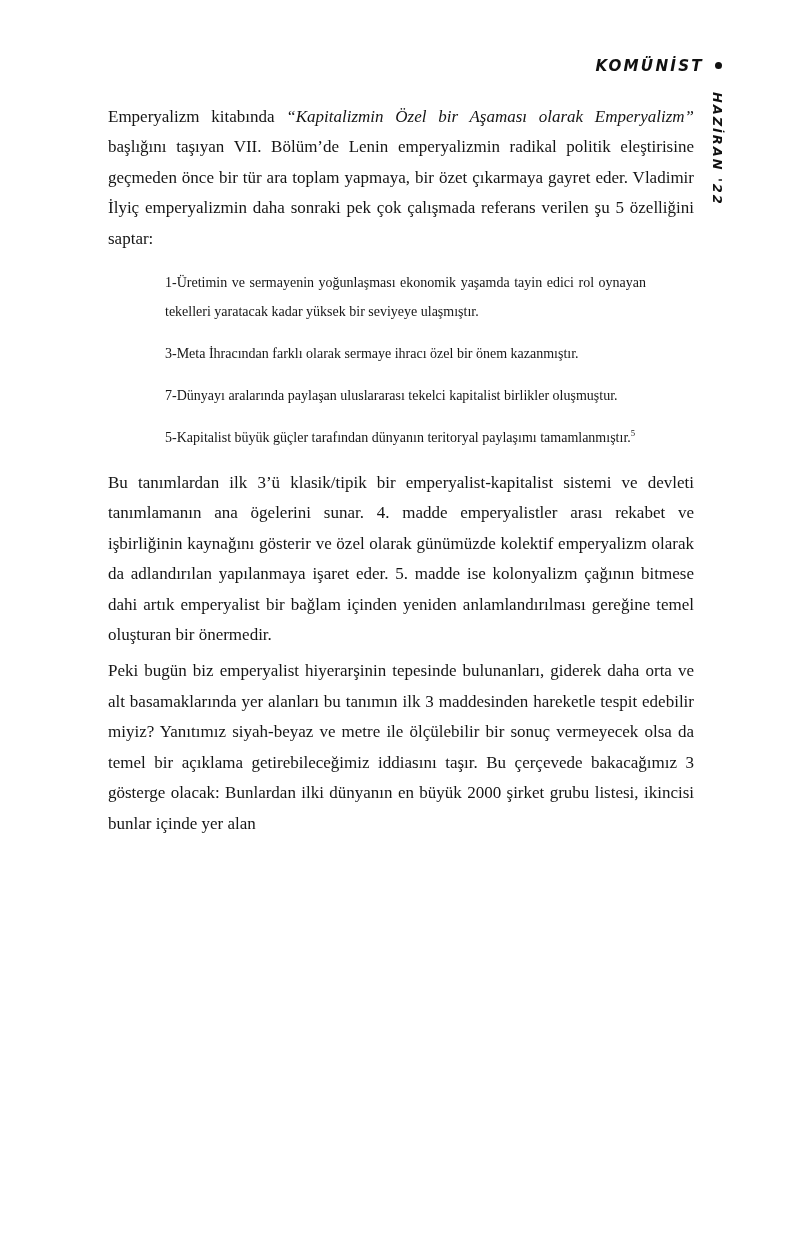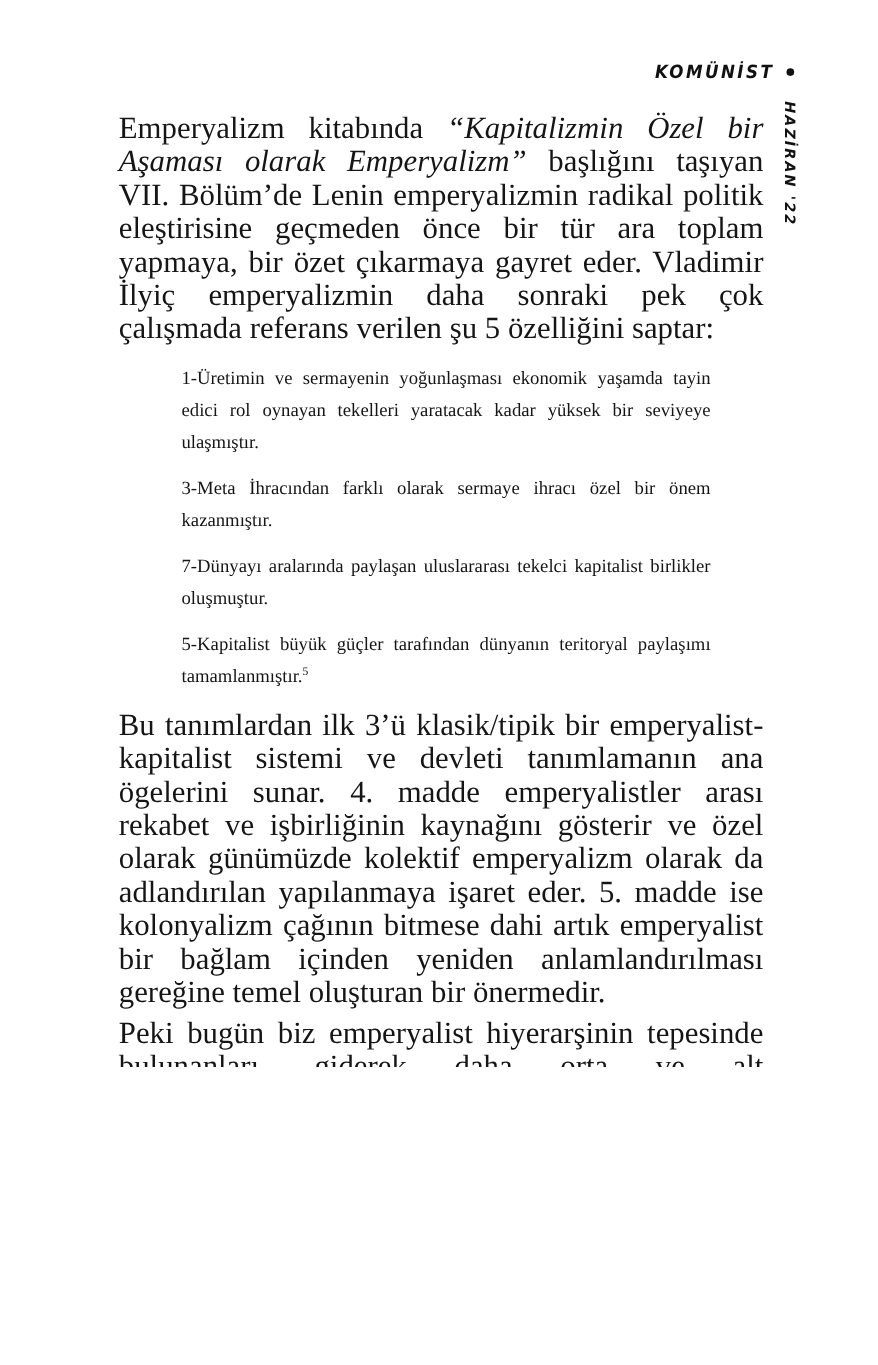--- a/index.html
+++ b/index.html
@@ -72,38 +72,38 @@
 
   
   .content {
     position: absolute;
     left: 108px;
     top: 102px;
     width: 586px;
   }
   p.body-par {
     margin: 0 0 6px 0;
-    font-size: 28px;
+    font-size: 17px;
     line-height: 30.4px;
     text-align: justify;
     text-justify: inter-word;
     hyphens: manual;
     color: #151515;
   }
   .gap-after {
     margin-bottom: 16px;
   }
   .quote-block {
     margin: 14px 0 16px 0;
     padding-left: 57px;
     padding-right: 48px;
   }
   .quote-block p {
     margin: 0 0 13px 0;
-    font-size: 17px;
+    font-size: 14px;
     line-height: 29px;
     text-align: justify;
     color: #151515;
   }
   .quote-block p:last-child {
     margin-bottom: 0;
   }
   .quote-block p.italic {
   }
   .it { font-style: italic; }

